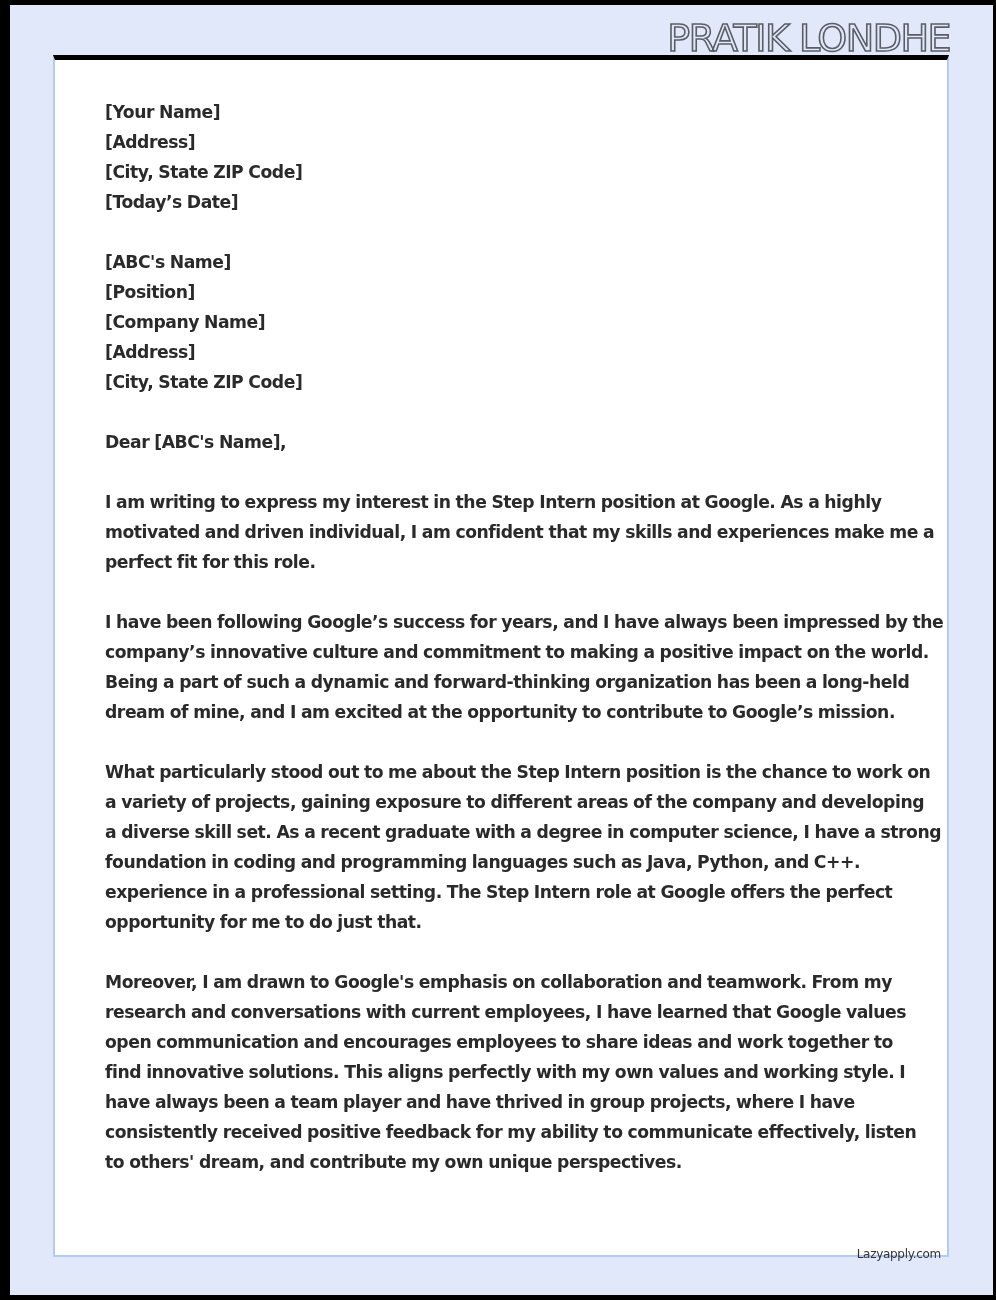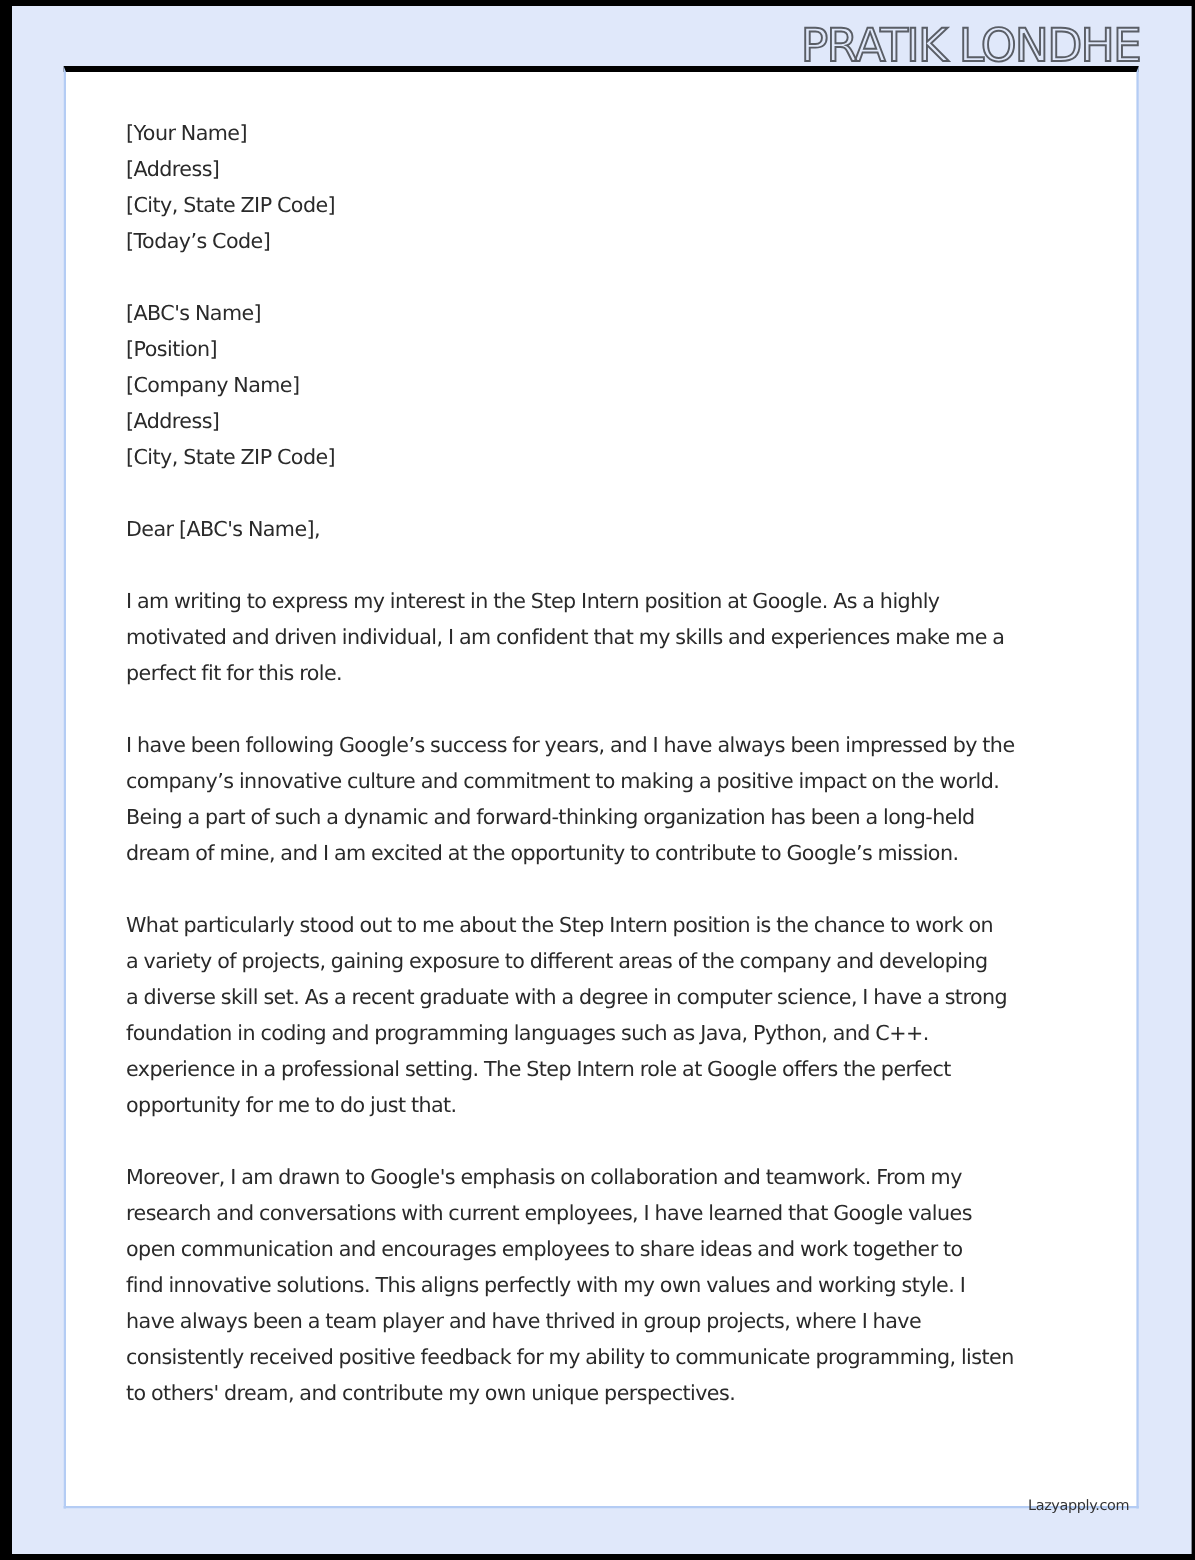--- a/index.html
+++ b/index.html
@@ -60,20 +60,21 @@
       color: #2a2a2a;
       letter-spacing: -0.45px;
       word-spacing: -0.5px;
     }
     .block {
       margin: 0 0 30px 0;
     }
     .line {
       display: block;
       white-space: nowrap;
+      font-weight: bold;
     }
     .para {
       margin: 0 0 30px 0;
     }
     .watermark {
       position: absolute;
       right: 52px;
       top: 1242px;
       font-family: "DejaVu Sans", sans-serif;
       font-size: 12px;
@@ -90,21 +91,21 @@
 
   <div class="card"></div>
 
   <div class="watermark">Lazyapply.com</div>
 
   <div class="letter">
     <div class="block">
       <span class="line">[Your Name]</span>
       <span class="line">[Address]</span>
       <span class="line">[City, State ZIP Code]</span>
-      <span class="line">[Today’s Code]</span>
+      <span class="line">[Today’s Date]</span>
     </div>
 
     <div class="block">
       <span class="line">[ABC's Name]</span>
       <span class="line">[Position]</span>
       <span class="line">[Company Name]</span>
       <span class="line">[Address]</span>
       <span class="line">[City, State ZIP Code]</span>
     </div>
 
@@ -133,18 +134,18 @@
       <span class="line">experience in a professional setting. The Step Intern role at Google offers the perfect</span>
       <span class="line">opportunity for me to do just that.</span>
     </div>
 
     <div class="para">
       <span class="line">Moreover, I am drawn to Google's emphasis on collaboration and teamwork. From my</span>
       <span class="line">research and conversations with current employees, I have learned that Google values</span>
       <span class="line">open communication and encourages employees to share ideas and work together to</span>
       <span class="line">find innovative solutions. This aligns perfectly with my own values and working style. I</span>
       <span class="line">have always been a team player and have thrived in group projects, where I have</span>
-      <span class="line">consistently received positive feedback for my ability to communicate programming, listen</span>
+      <span class="line">consistently received positive feedback for my ability to communicate effectively, listen</span>
       <span class="line">to others' dream, and contribute my own unique perspectives.</span>
     </div>
 
   </div>
 </div>
 
 </body></html>

